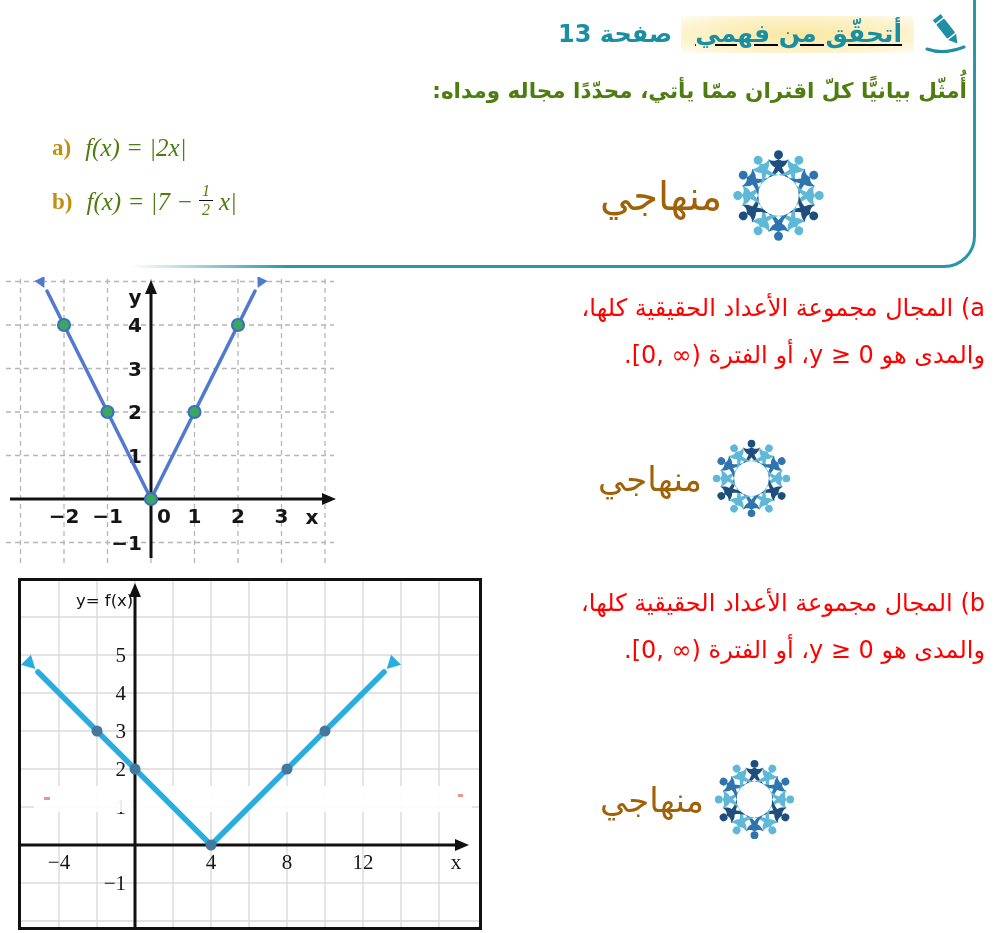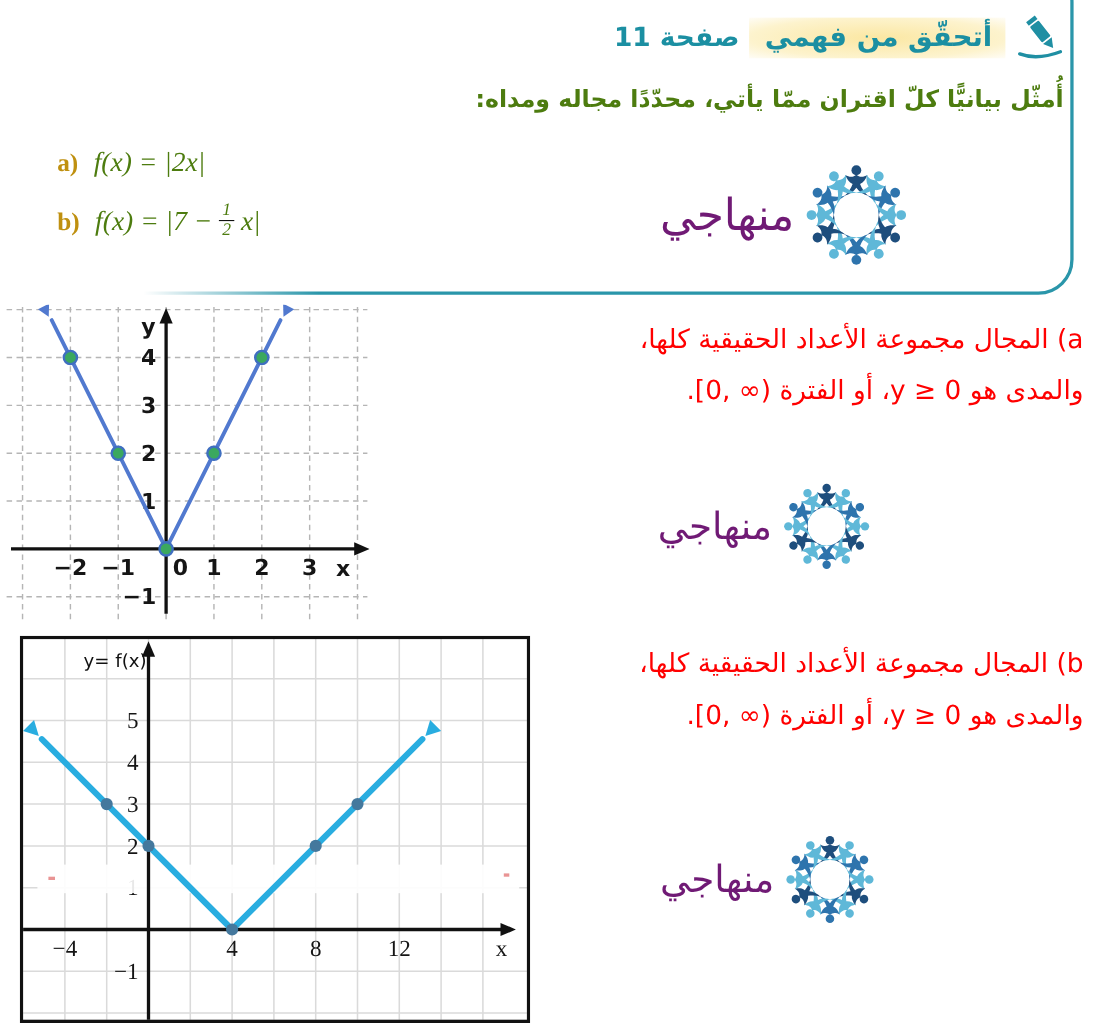--- a/index.html
+++ b/index.html
@@ -6,38 +6,38 @@
   #app{position:relative;width:1003px;height:933px;background:#fff;overflow:hidden;
        font-family:"DejaVu Sans",sans-serif;}
   
   .check-box{position:absolute;top:-30px;left:-45px;width:1015px;height:292px;
        border:3px solid #2a96aa;border-radius:32px;background:transparent;}
   .border-fade{position:absolute;top:252px;left:0px;width:290px;height:22px;
        background:linear-gradient(to right,#ffffff 45%,rgba(255,255,255,0));}
   
   .header-row{position:absolute;top:13px;right:34px;display:flex;align-items:center;gap:9px;direction:rtl;}
   .badge{background:radial-gradient(ellipse at center,#fbe7a2 0%,#fdf3cd 70%,rgba(253,246,221,.25) 100%);
-       border-radius:0;padding:3px 12px 5px 14px;display:flex;align-items:center;gap:8px;}
+       border-radius:0;padding:3px 12px 5px 14px;display:flex;align-items:center;gap:8px;text-decoration:underline;}
   .badge-text{color:#1b8fa2;font-weight:bold;font-size:25px;}
   .page-ref{color:#1b8fa2;font-weight:bold;font-size:24px;}
   
   .instruction{position:absolute;top:78px;right:36px;direction:rtl;text-align:right;
        color:#4d7c0f;font-weight:bold;font-size:21.5px;}
   
   .formulas{position:absolute;top:128px;left:52px;}
   .formula-row{display:flex;align-items:center;gap:14px;margin-bottom:14px;height:40px;}
   .f-label{color:#bf9010;font-weight:bold;font-size:23px;font-family:"Liberation Serif",serif;}
   .f-math{font-family:Liberation Serif, serif;font-style:italic;font-size:25px;color:#4d7c0f;
        display:flex;align-items:center;gap:4px;}
   .frac{display:inline-flex;flex-direction:column;align-items:center;font-size:16px;line-height:1.1;
        font-style:italic;margin:0 2px;transform:translateY(-2px);}
   .frac .num{border-bottom:1.6px solid #111;padding:0 3px;}
   
   .logo{position:absolute;display:flex;align-items:center;gap:8px;direction:rtl;}
-  .logo-text{color:#701a75;font-size:34px;}
+  .logo-text{color:#a16207;font-size:34px;}
   .logo-1 .logo-text{font-size:40px;}
   
   svg.graph{position:absolute;background:#fff;}
   
   .answer{position:absolute;right:18px;width:505px;direction:rtl;text-align:right;
        color:#ff0000;font-weight:normal;font-size:24px;line-height:47px;}
   .ans-a{top:285px;}
   .ans-b{top:580px;}
 </style>
 </head>
@@ -55,21 +55,21 @@
           <rect x="18" y="1" width="10" height="4"></rect>
           <rect x="18" y="6.5" width="10" height="18" rx="1"></rect>
           <polygon points="18,26 28,26 23,34.5"></polygon>
         </g>
         <path d="M4,36 Q 20,42 41,34" stroke="#1f8fa3" stroke-width="3" fill="none" stroke-linecap="round"></path>
       </g>
     </svg>
     <div class="badge">
       <span class="badge-text">أتحقّق من فهمي</span>
     </div>
-    <span class="page-ref" dir="ltr">صفحة 11</span>
+    <span class="page-ref" dir="ltr">صفحة 13</span>
   </div>
 
   <div class="instruction">أُمثّل بيانيًّا كلّ اقتران ممّا يأتي، محدّدًا مجاله ومداه:</div>
 
   <div class="formulas">
     <div class="formula-row">
       <span class="f-label">a)</span>
       <span class="f-math">f(x) = |2x|</span>
     </div>
     <div class="formula-row">

